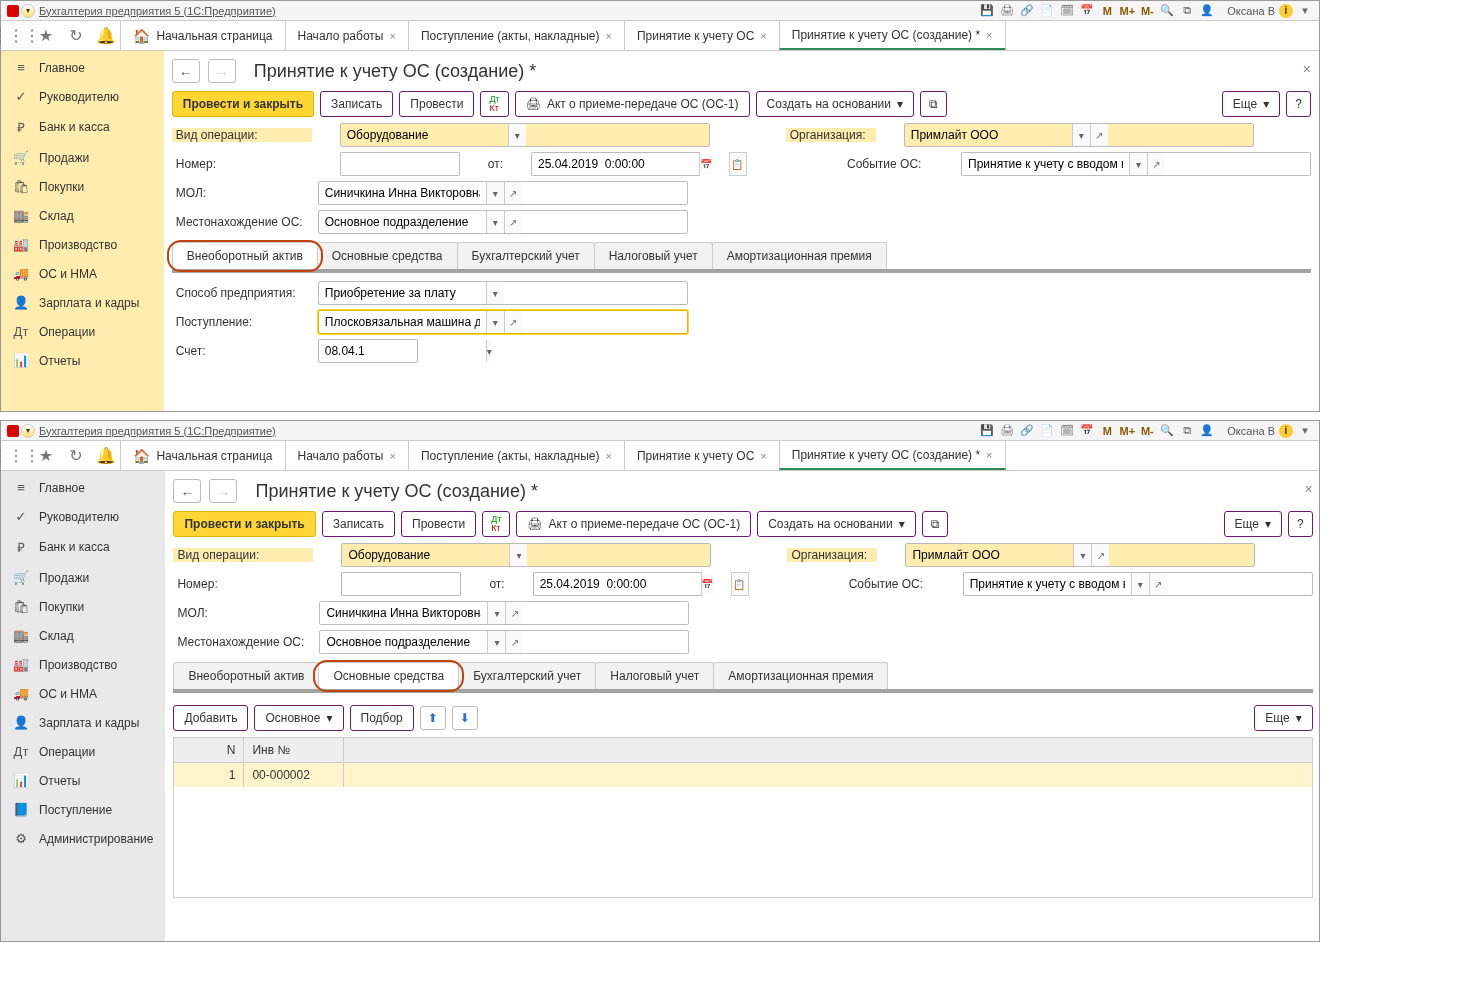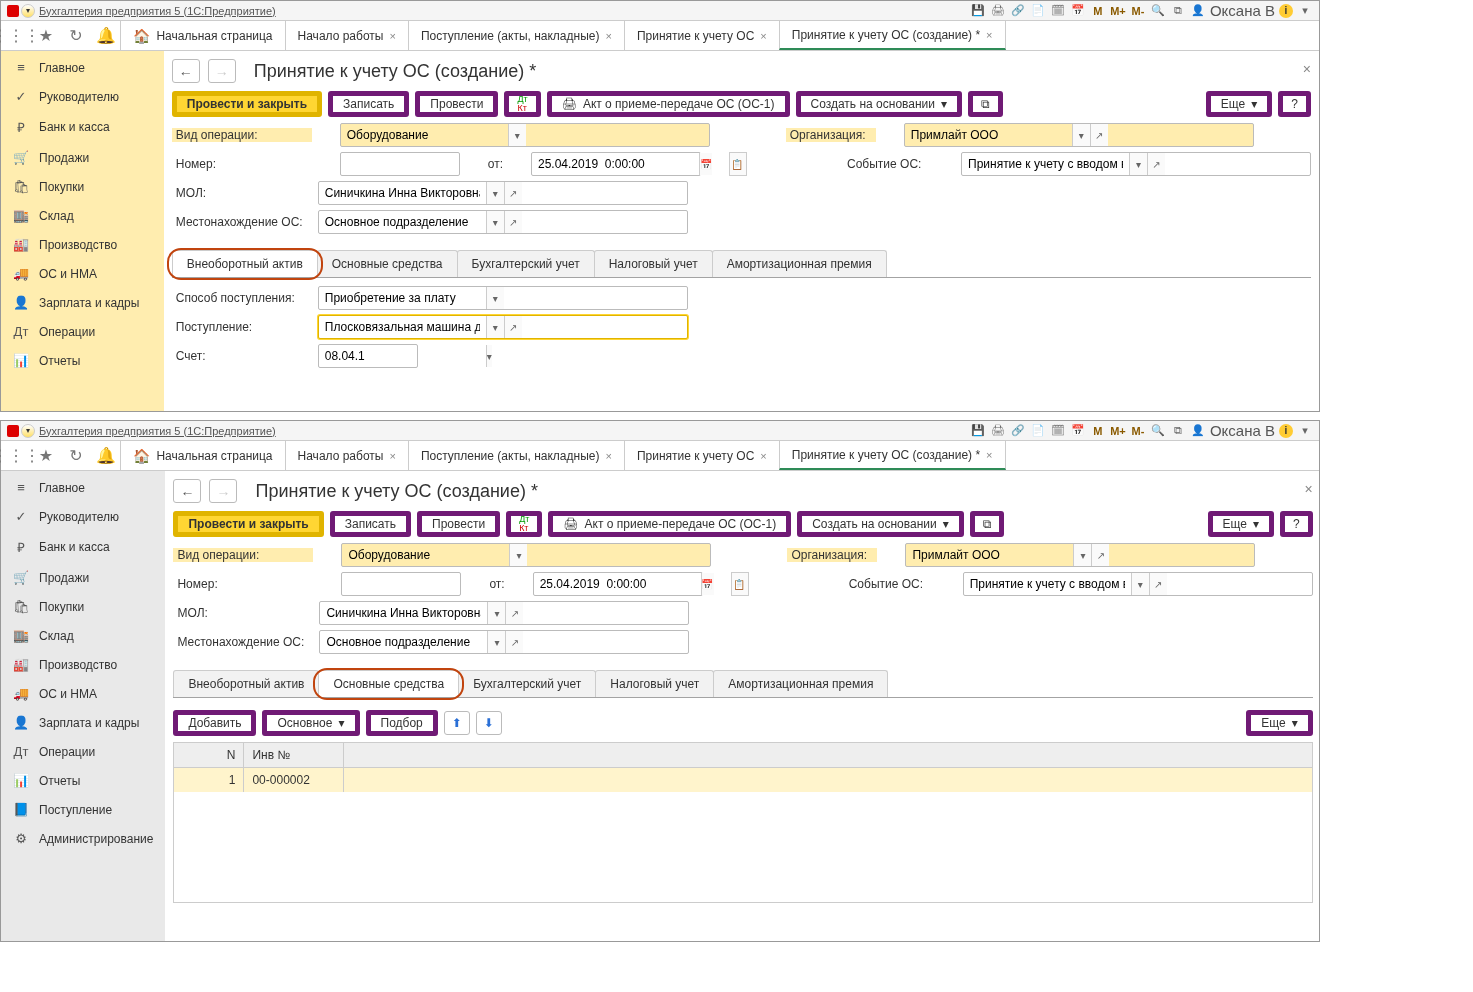--- a/index.html
+++ b/index.html
@@ -6,55 +6,55 @@
   body { margin: 0; background: #fff; font-family: Arial, sans-serif; font-size: 12px; color: #333; }
   .app-window { border: 1px solid #999; margin-bottom: 8px; background: #fff; width: 1320px; }
   .titlebar { display: flex; align-items: center; height: 20px; background: #f5f5f5; border-bottom: 1px solid #ccc; padding: 0 6px; font-size: 11px; }
   .titlebar .app-icon { width: 12px; height: 12px; background: #d00; border-radius: 2px; margin-right: 2px; display:inline-block;}
   .titlebar .down-btn { width:14px;height:14px;border:1px solid #ccc;border-radius:50%;display:inline-flex;align-items:center;justify-content:center;margin-right:4px;background:linear-gradient(#fff,#ffe066);font-size:8px;}
   .titlebar .title { color: #555; text-decoration: underline; }
   .titlebar .spacer { flex: 1; }
   .titlebar .right-icons { display: flex; gap: 4px; align-items: center; }
   .ticon { width:16px;height:16px;display:inline-flex;align-items:center;justify-content:center;font-size:11px;color:#666;}
   .ticon.m { font-weight:bold;color:#8a5a00;}
-  .user-label{color:#555;font-size:15px;margin-left:0}
+  .user-label{color:#555;font-size:11px;margin-left:8px}
   .info-icon{width:14px;height:14px;border-radius:50%;background:#ffcc33;display:inline-flex;align-items:center;justify-content:center;font-weight:bold;font-size:10px;color:#333}
   .toolbar-row { display: flex; align-items: stretch; height: 30px; border-bottom: 1px solid #ccc; background:#fff;}
   .tool-btn { width: 30px; display:flex;align-items:center;justify-content:center;color:#777;font-size:16px;border-right:0;}
   .tool-btn.star { color:#777;}
   .tab { display:flex;align-items:center;padding:0 12px;border-right:1px solid #ccc;border-left:1px solid #ccc;margin-left:-1px;white-space:nowrap;gap:6px;}
   .tab:first-of-type{border-left:1px solid #ccc;margin-left:10px}
   .tab.active { border-bottom:2px solid #2e8b57;}
   .tab .close-x { color:#888;font-size:11px;}
   .body-row { display:flex; }
   .sidebar { width:175px;background:#ffedaf;display:flex;flex-direction:column;padding-top:2px;}
   .sb-item { display:flex;align-items:center;gap:10px;padding:7px 12px;color:#333;cursor:pointer;}
   .sb-item .sb-ico{width:16px;text-align:center;color:#555;font-size:13px}
   .content { flex:1;position:relative;padding:4px 8px 12px 8px;min-height:360px;}
   .content-header { display:flex;align-items:center;gap:8px;margin:4px 0 8px 0;}
   .nav-btn{width:28px;height:24px;border:1px solid #bbb;background:#fff;display:inline-flex;align-items:center;justify-content:center;border-radius:3px;font-size:14px;color:#555}
   .nav-btn.disabled{color:#ccc}
   .page-title{font-size:18px;color:#333;margin-left:10px}
   .close-page{position:absolute;right:8px;top:10px;color:#888;font-size:14px}
   .btn-row { display:flex;gap:6px;align-items:center;margin-bottom:6px;flex-wrap:wrap;}
-  .btn{height:26px;padding:0 10px;border:5px solid #701a75;background:#fff;border-radius:3px;display:inline-flex;align-items:center;font-size:12px;gap:6px;cursor:pointer;}
+  .btn{height:26px;padding:0 10px;border:1px solid #701a75;background:#fff;border-radius:3px;display:inline-flex;align-items:center;font-size:12px;gap:6px;cursor:pointer;}
   .btn.primary{background:#ffd633;border-color:#e0b400;font-weight:bold;}
   .btn.icon-only{padding:0 8px}
   .dtkt{font-size:9px;line-height:9px}
   .dtkt .dt{color:#090}
   .dtkt .kt{color:#c00}
   .field-row{display:flex;align-items:center;gap:6px;margin-bottom:5px;}
   .field-label{width:140px;padding-left:4px}
   .field-row.hl .field-label,.field-row.hl .input-wrap{background:#ffedaf}
   .input-wrap{display:inline-flex;align-items:center;border:1px solid #bbb;height:24px;background:#fff;border-radius:2px}
   .input-wrap.hl{border-color:#e0b400;box-shadow:0 0 0 1px #ffd633}
   .input-wrap input{border:none;outline:none;padding:0 6px;height:22px;font-size:12px;background:transparent}
   .wbtn{width:18px;height:22px;border-left:1px solid #ccc;display:inline-flex;align-items:center;justify-content:center;font-size:10px;color:#666;cursor:pointer;background:#fafafa}
   .twocol{display:flex;gap:28px;align-items:center}
-  .tabs-strip{display:flex;border-bottom:1px solid #a3a3a3;margin-top:16px}
+  .tabs-strip{display:flex;border-bottom:4px solid #a3a3a3;margin-top:8px}
   .itab{padding:6px 14px;border:1px solid #ccc;border-bottom:none;background:#f2f2f2;margin-right:-1px;border-radius:3px 3px 0 0;cursor:pointer;position:relative}
   .itab.active{background:#fff;z-index:1}
   .itab.circled::after{content:"";position:absolute;inset:-3px -6px -3px -6px;border:2px solid #c1440e;border-radius:14px;pointer-events:none;}
   .right-actions{margin-left:auto;display:flex;gap:6px}
   .table{border:1px solid #ccc;margin-top:4px}
   .thead{display:flex;background:#eee;border-bottom:1px solid #ccc}
   .th,.td{padding:5px 8px;border-right:1px solid #ccc}
   .trow{display:flex;background:#fff4cc}
   .col-n{width:70px;text-align:right}
   .col-main{flex:1}
@@ -255,21 +255,21 @@
 
       <div class="tabs-strip">
         <div class="itab active circled">Внеоборотный актив</div>
         <div class="itab">Основные средства</div>
         <div class="itab">Бухгалтерский учет</div>
         <div class="itab">Налоговый учет</div>
         <div class="itab">Амортизационная премия</div>
       </div>
       <div style="padding-top:8px">
         <div class="field-row">
-          <span class="field-label">Способ поступления:</span>
+          <span class="field-label">Способ предприятия:</span>
           <span class="input-wrap" style="width:370px">
               <input value="Приобретение за плату" style="">
               <span class="wbtn">▾</span>
             </span>
         </div>
         <div class="field-row">
           <span class="field-label">Поступление:</span>
           <span class="input-wrap hl" style="width:370px">
               <input value="Плосковязальная машина для изготовления плоской лент" style="">
               <span class="wbtn">▾</span>

